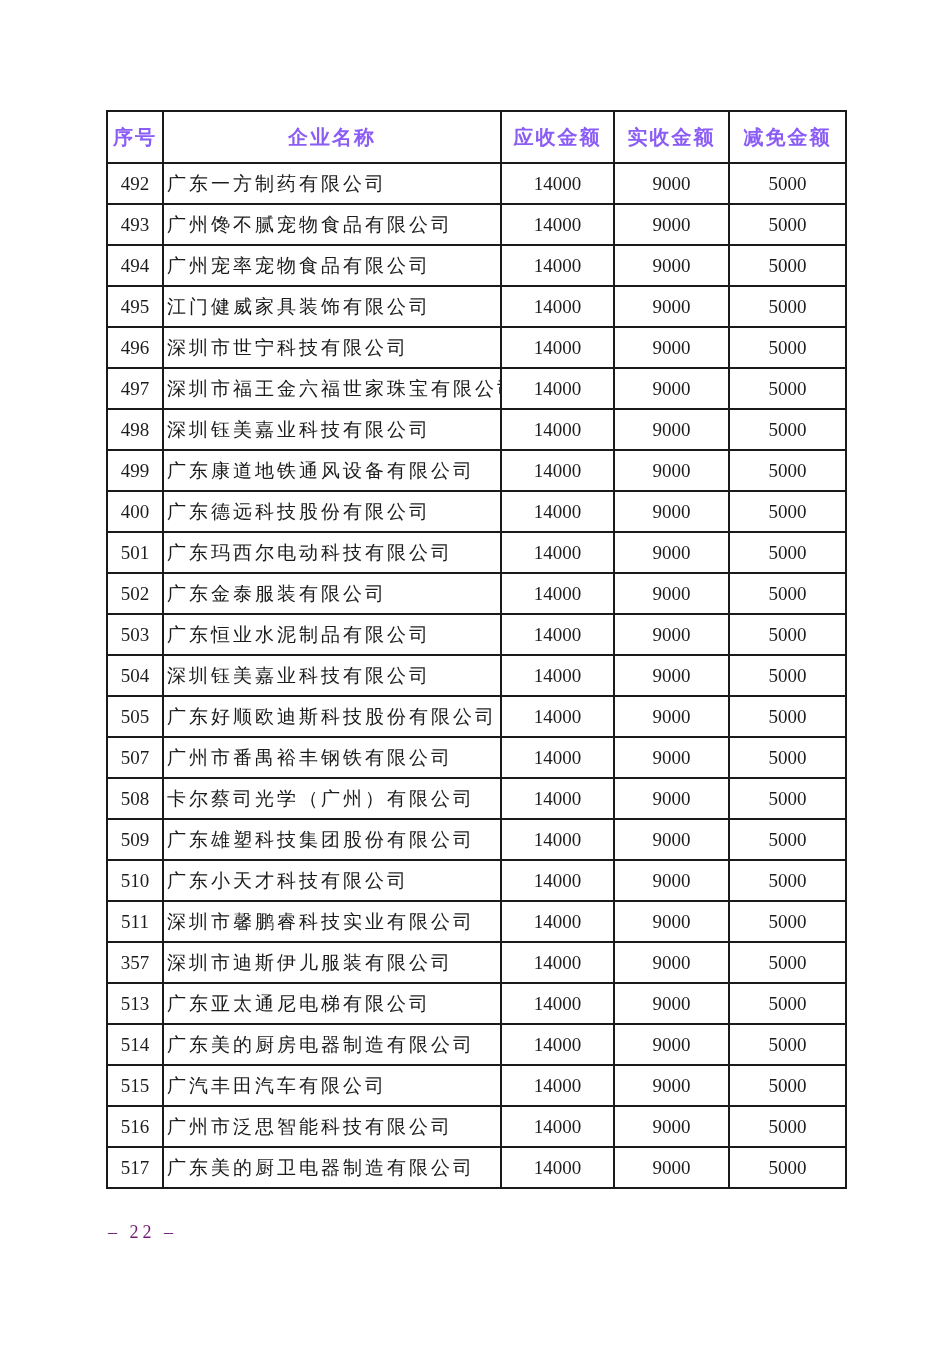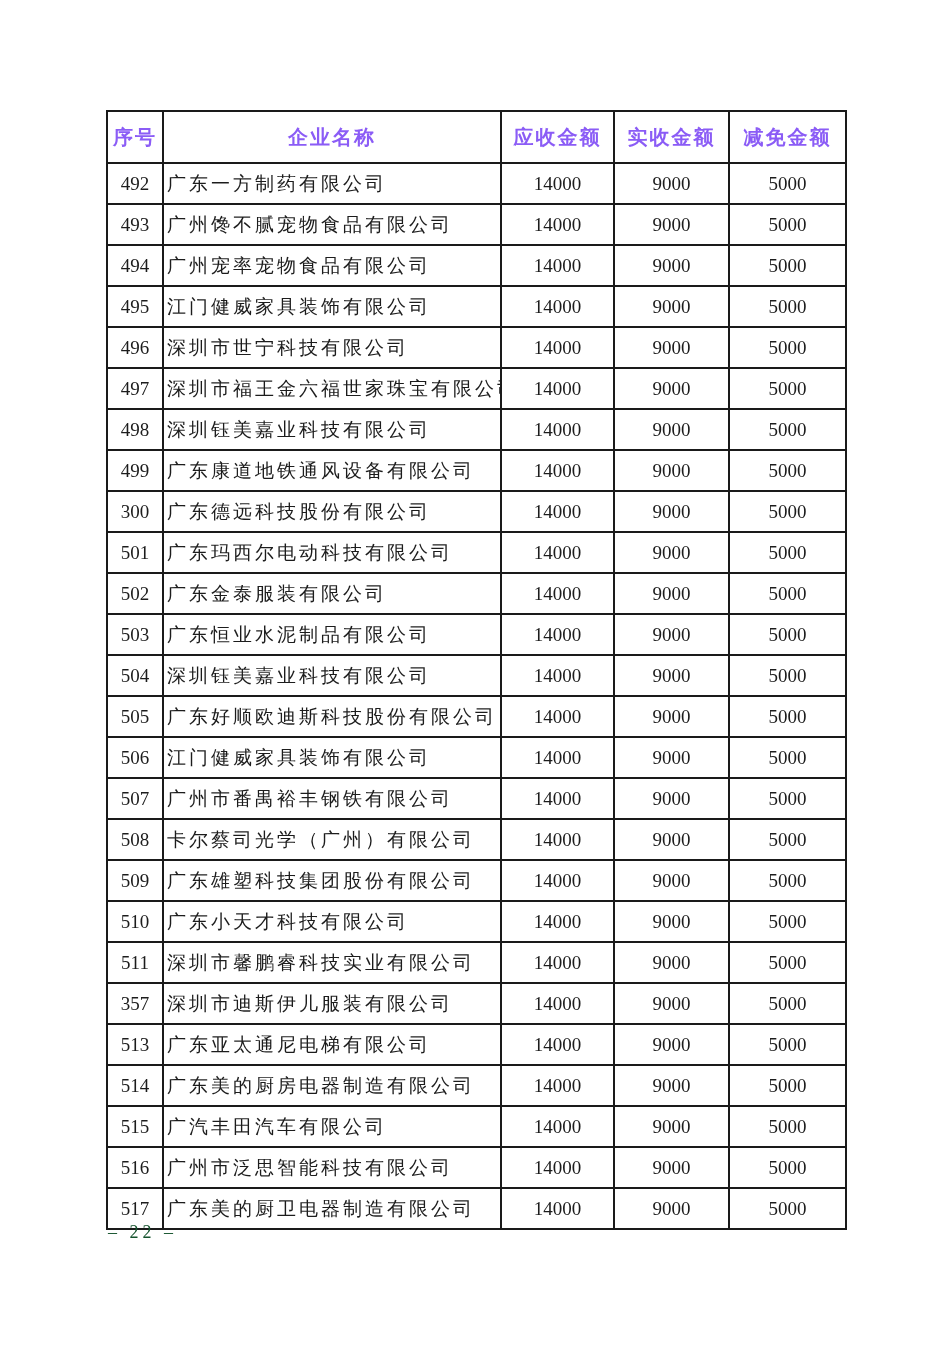--- a/index.html
+++ b/index.html
@@ -57,21 +57,21 @@
   td.cell-amount {
     text-align: center;
     font-family: "Liberation Serif", "DejaVu Serif", serif;
   }
   .page-footer {
     position: absolute;
     left: 108px;
     top: 1222px;
     font-size: 18px;
     letter-spacing: 4px;
-    color: #14532d;
+    color: #701a75;
     font-family: "Liberation Serif", "DejaVu Serif", serif;
   }
 </style>
 </head>
 <body>
 
 <div class="table-wrap">
   <table class="fee-table">
     <colgroup>
       <col style="width:56px">
@@ -140,21 +140,21 @@
           <td class="cell-amount">5000</td>
         </tr>
         <tr>
           <td class="cell-no">499</td>
           <td class="cell-name">广东康道地铁通风设备有限公司</td>
           <td class="cell-amount">14000</td>
           <td class="cell-amount">9000</td>
           <td class="cell-amount">5000</td>
         </tr>
         <tr>
-          <td class="cell-no">300</td>
+          <td class="cell-no">400</td>
           <td class="cell-name">广东德远科技股份有限公司</td>
           <td class="cell-amount">14000</td>
           <td class="cell-amount">9000</td>
           <td class="cell-amount">5000</td>
         </tr>
         <tr>
           <td class="cell-no">501</td>
           <td class="cell-name">广东玛西尔电动科技有限公司</td>
           <td class="cell-amount">14000</td>
           <td class="cell-amount">9000</td>
@@ -177,27 +177,20 @@
         <tr>
           <td class="cell-no">504</td>
           <td class="cell-name">深圳钰美嘉业科技有限公司</td>
           <td class="cell-amount">14000</td>
           <td class="cell-amount">9000</td>
           <td class="cell-amount">5000</td>
         </tr>
         <tr>
           <td class="cell-no">505</td>
           <td class="cell-name">广东好顺欧迪斯科技股份有限公司</td>
-          <td class="cell-amount">14000</td>
-          <td class="cell-amount">9000</td>
-          <td class="cell-amount">5000</td>
-        </tr>
-        <tr>
-          <td class="cell-no">506</td>
-          <td class="cell-name">江门健威家具装饰有限公司</td>
           <td class="cell-amount">14000</td>
           <td class="cell-amount">9000</td>
           <td class="cell-amount">5000</td>
         </tr>
         <tr>
           <td class="cell-no">507</td>
           <td class="cell-name">广州市番禺裕丰钢铁有限公司</td>
           <td class="cell-amount">14000</td>
           <td class="cell-amount">9000</td>
           <td class="cell-amount">5000</td>

